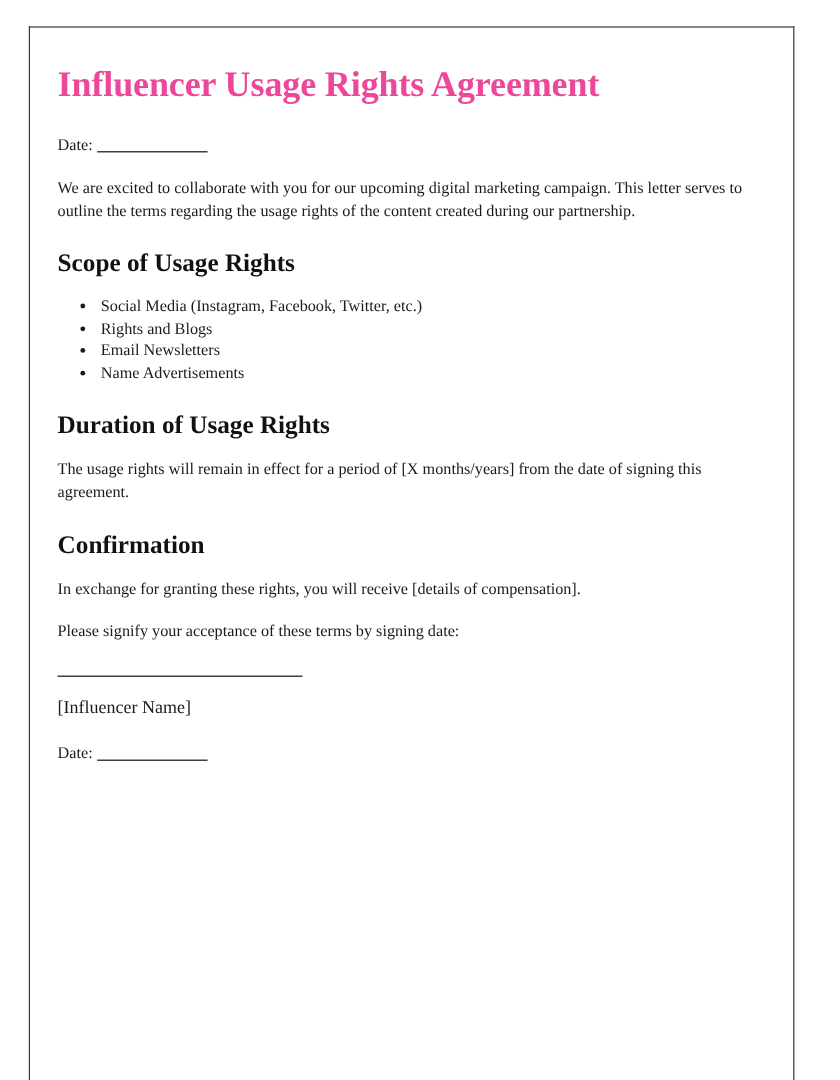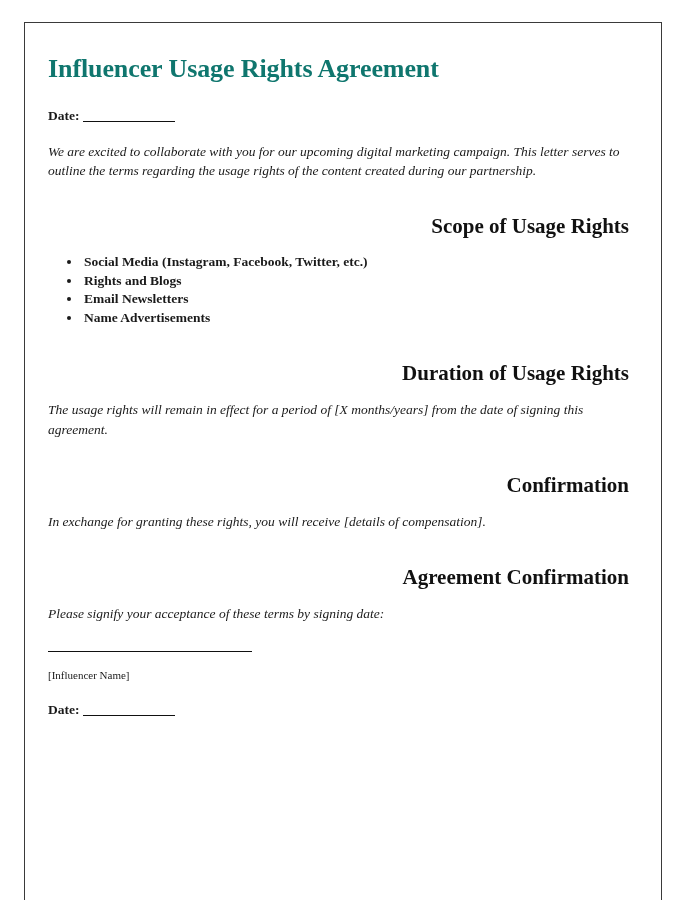--- a/index.html
+++ b/index.html
@@ -24,83 +24,79 @@
     width: 638px;
     min-height: 900px;
     box-sizing: border-box;
     border: 1px solid #3a3a3a;
     border-bottom: none;
     background: #ffffff;
     padding: 22px 32px 0 23px;
   }
 
   .doc-title {
-    font-size: 26px;
+    font-size: 30px;
     font-weight: bold;
     line-height: 1.2;
     margin: 8px 0 22px 0;
     letter-spacing: -0.1px;
-    color: #0f766e;
+    color: #ec4899;
   }
 
   .field-line {
     font-size: 13.5px;
     line-height: 1.45;
     margin: 0 0 16px 0;
-    font-weight: bold;
   }
 
   .blank-rule {
     display: inline-block;
     border-bottom: 1.4px solid #111111;
     vertical-align: -2px;
     margin-left: 4px;
   }
   .blank-rule.date-rule { width: 92px; }
 
   .body-para {
     font-size: 13.5px;
     line-height: 1.42;
     margin: 0 0 16px 0;
     max-width: 584px;
     text-align: left;
-    font-style: italic;
   }
 
   .section-heading {
     font-size: 21px;
     font-weight: bold;
     line-height: 1.2;
-    margin: 34px 0 14px 0;
+    margin: 22px 0 14px 0;
     color: #111111;
-    text-align: right;
   }
 
   .bullet-list {
     margin: 0 0 14px 0;
     padding-left: 34px;
     list-style-type: disc;
   }
   .bullet-list li {
     font-size: 13.5px;
     line-height: 1.37;
     margin: 0;
     padding-left: 2px;
-    font-weight: bold;
   }
 
   .signature-rule {
     width: 204px;
     height: 0;
     border-bottom: 1.6px solid #111111;
     margin: 28px 0 16px 0;
   }
 
   .sig-name {
-    font-size: 11px;
+    font-size: 15px;
     line-height: 1.45;
     margin: 0 0 16px 0;
   }
 </style>
 </head>
 <body>
 
 <div class="page-sheet">
 
   <h1 class="doc-title">Influencer Usage Rights Agreement</h1>
@@ -123,21 +119,20 @@
   </ul>
 
   <h2 class="section-heading">Duration of Usage Rights</h2>
 
   <p class="body-para">The usage rights will remain in effect for a period of [X months/years] from the date of signing this agreement.</p>
 
   <h2 class="section-heading">Confirmation</h2>
 
   <p class="body-para">In exchange for granting these rights, you will receive [details of compensation].</p>
 
-  <h2 class="section-heading">Agreement Confirmation</h2>
 
   <p class="body-para">Please signify your acceptance of these terms by signing date:</p>
 
   <div class="signature-rule"></div>
 
   <p class="sig-name">[Influencer Name]</p>
 
   <p class="field-line"><span>Date:</span><span class="blank-rule date-rule"></span></p>
 
 </div>

